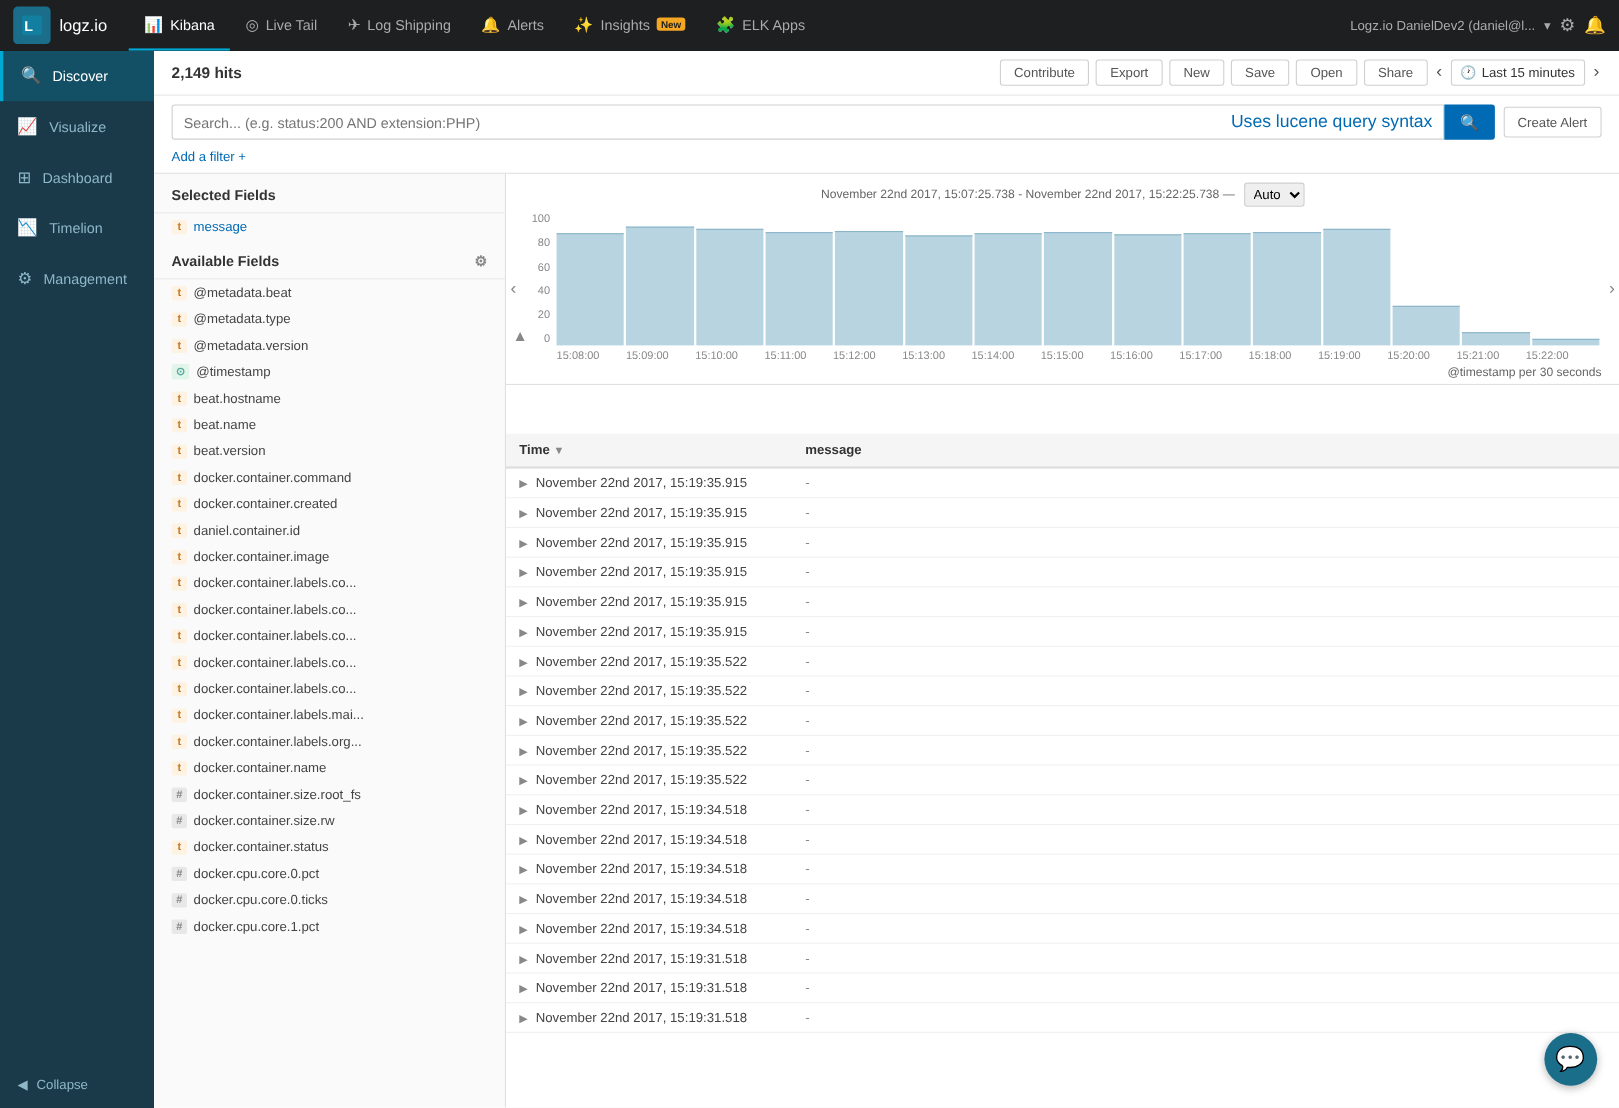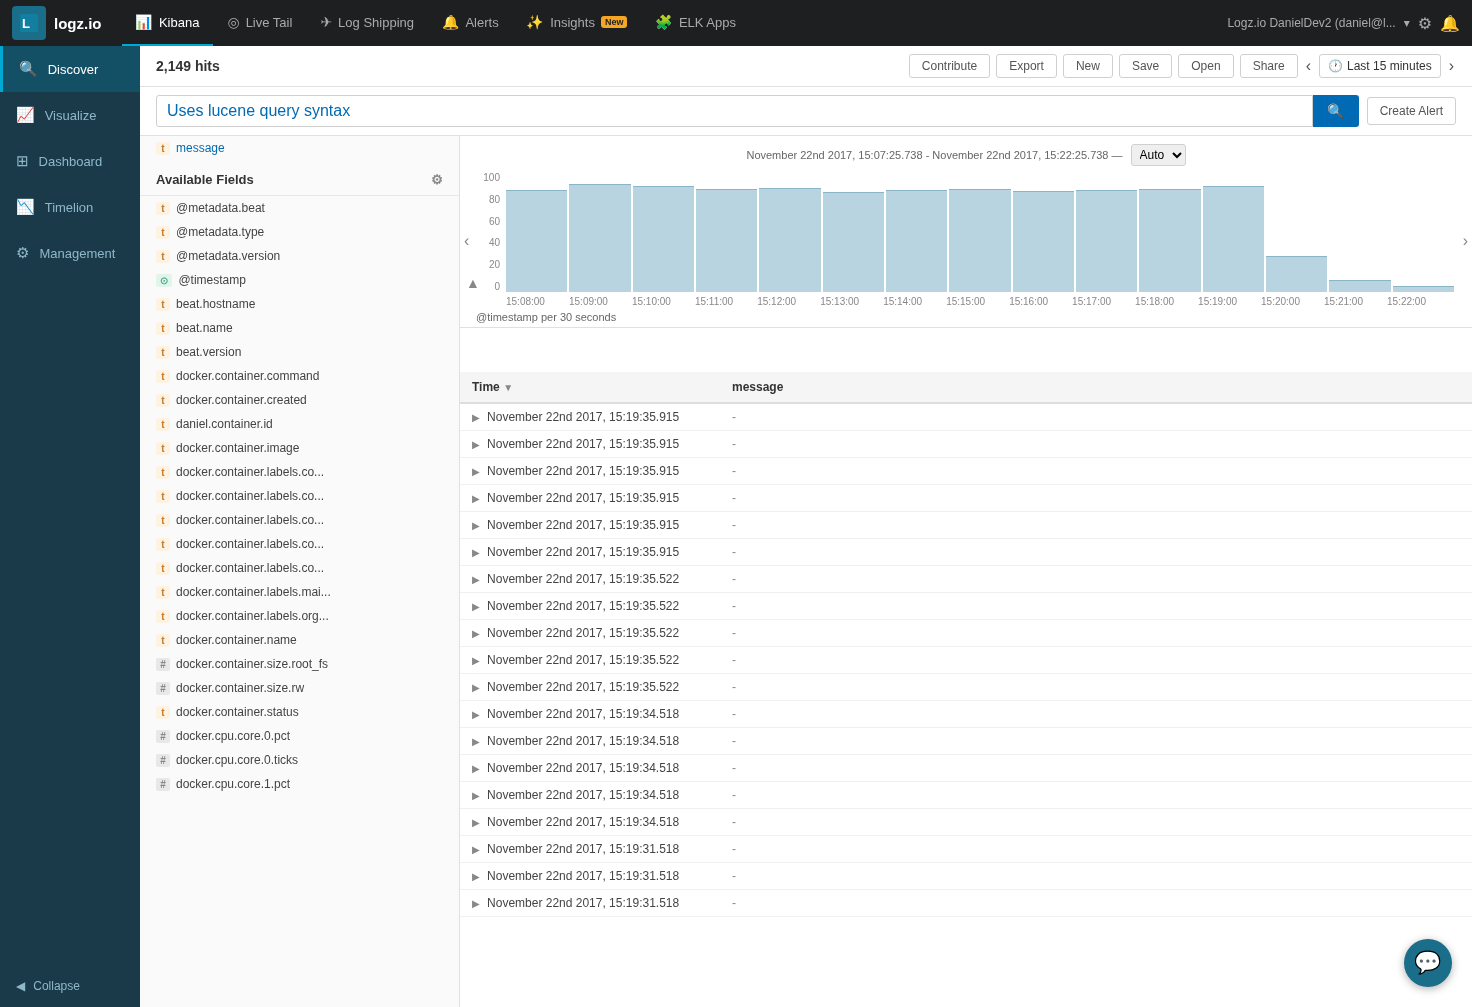--- a/index.html
+++ b/index.html
@@ -10,21 +10,21 @@
 
 <div style="position:fixed;top:0;left:0;right:0;z-index:100;">
   <div style="display:flex;align-items:center;background:#1d1f21;height:46px;padding:0 12px;gap:4px;">
     <div style="display:flex;align-items:center;gap:8px;margin-right:16px;">
       <div style="width:34px;height:34px;background:#1a6e8a;border-radius:4px;display:flex;align-items:center;justify-content:center;">
         <svg width="22" height="22" viewBox="0 0 22 22">
           <rect x="2" y="2" width="18" height="18" rx="2" fill="#00a9d4" opacity="0.3"></rect>
           <text x="4" y="16" font-size="13" fill="white" font-weight="bold">L</text>
         </svg>
       </div>
-      <span style="color:white;font-size:15px;font-weight:700;">logz.io</span>
+      <span style="color:white;font-size:15px;font-weight:400;">logz.io</span>
     </div>
 
     <div id="nav-tabs" style="display:flex;height:46px;">
         <div style="display: flex; align-items: center; gap: 6px; color: white; padding: 0px 14px; height: 46px; cursor: pointer; font-size: 13px; border-bottom: 2px solid rgb(0, 169, 212);">
           <span style="font-size:14px;">📊</span>
           <span>Kibana</span>
         </div>
         <div style="display: flex; align-items: center; gap: 6px; color: rgb(170, 170, 170); padding: 0px 14px; height: 46px; cursor: pointer; font-size: 13px; border-bottom: 2px solid transparent;">
           <span style="font-size:14px;">◎</span>
           <span>Live Tail</span>
@@ -104,32 +104,39 @@
         <span>🕐</span>
         <span>Last 15 minutes</span>
       </div>
       <button style="background:none;border:none;cursor:pointer;color:#555;font-size:16px;padding:2px;">›</button>
     </div>
   </div>
 
   <div style="border-bottom:1px solid #e0e0e0;background:#fff;flex-shrink:0;">
     <div style="display:flex;align-items:center;padding:8px 16px;gap:0;">
       <div style="flex:1;display:flex;align-items:center;border:1px solid #d0d0d0;border-radius:3px 0 0 3px;padding:6px 10px;background:#fff;">
+        <input type="text" style="border: none; outline: none; flex: 1 1 0%; font-size: 13px; color: rgb(51, 51, 51); width: 100%;" placeholder="Search... (e.g. status:200 AND extension:PHP)">
         <span style="color:#006bb4;font-size:16px;white-space:nowrap;cursor:pointer;">Uses lucene query syntax</span>
       </div>
       <button style="background:#006bb4;border:none;color:white;padding:8px 14px;cursor:pointer;border-radius:0 3px 3px 0;font-size:14px;">🔍</button>
       <button style="background:none;border:1px solid #d0d0d0;border-radius:3px;padding:6px 12px;font-size:12px;cursor:pointer;color:#555;margin-left:8px;white-space:nowrap;">Create Alert</button>
     </div>
+    <div style="padding:0 16px 8px;">
+      <span style="color:#006bb4;font-size:12px;cursor:pointer;">Add a filter +</span>
+    </div>
   </div>
 
   <div style="display:flex;flex:1;overflow:hidden;">
 
     <div style="width:320px;flex-shrink:0;border-right:1px solid #e0e0e0;overflow-y:auto;background:#fafafa;">
 
       <div>
+        <div style="font-size:13px;font-weight:600;color:#333;padding:12px 16px 8px;border-bottom:1px solid #e8e8e8;">
+          <span>Selected Fields</span>
+        </div>
         <div id="selected-fields-list">
             <div style="display: flex; align-items: center; gap: 6px; padding: 5px 16px; cursor: pointer; font-size: 12px;">
               <span style="font-size:10px;color:#c77927;background:#fef3e2;border-radius:2px;padding:1px 4px;min-width:14px;text-align:center;font-weight:600;">t</span>
               <span style="color:#006bb4;">message</span>
             </div>
           </div>
       </div>
 
       <div>
         <div style="font-size:13px;font-weight:600;color:#333;padding:12px 16px 8px;border-bottom:1px solid #e8e8e8;display:flex;align-items:center;justify-content:space-between;">
@@ -293,21 +300,21 @@
           <span>15:14:00</span>
           <span>15:15:00</span>
           <span>15:16:00</span>
           <span>15:17:00</span>
           <span>15:18:00</span>
           <span>15:19:00</span>
           <span>15:20:00</span>
           <span>15:21:00</span>
           <span>15:22:00</span>
         </div>
-        <div style="text-align:left;font-size:11px;color:#666;margin-top:4px;">@timestamp per 30 seconds</div>
+        <div style="text-align:right;font-size:11px;color:#666;margin-top:4px;">@timestamp per 30 seconds</div>
 
         <div style="position:absolute;left:6px;bottom:36px;">
           <button style="background:none;border:none;cursor:pointer;color:#888;font-size:14px;">▲</button>
         </div>
       </div>
 
       <div style="flex:1;overflow:auto;margin-top:44px;">
         <table style="width:100%;border-collapse:collapse;">
           <thead>
             <tr>

